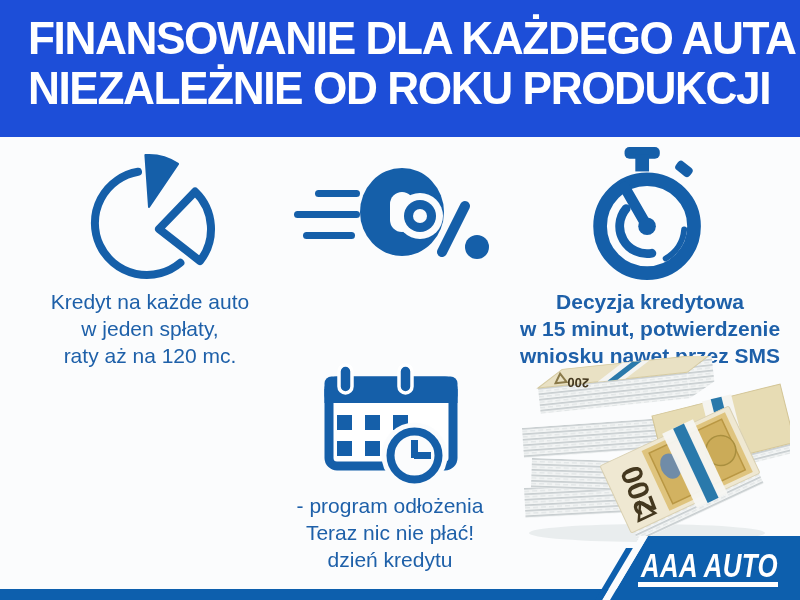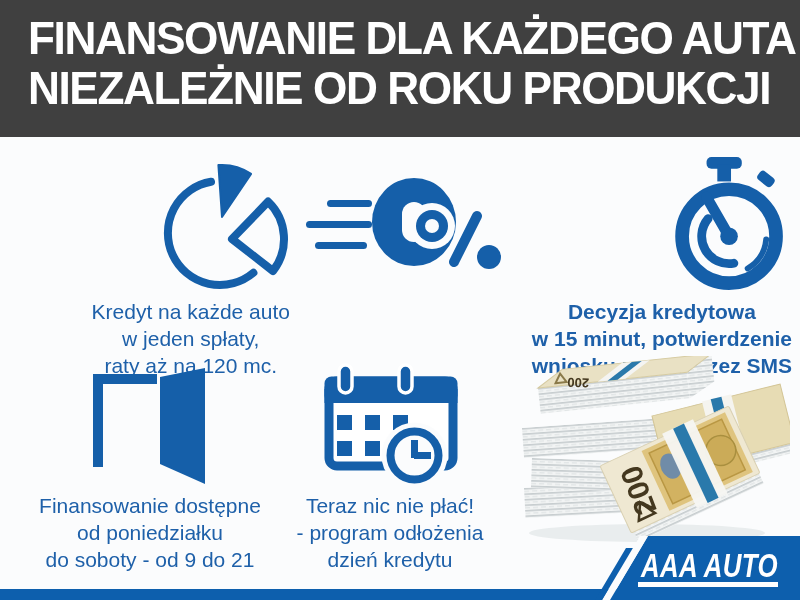--- a/index.html
+++ b/index.html
@@ -3,41 +3,41 @@
 <meta charset="utf-8">
 <style>
   html,body{margin:0;padding:0;}
   .stage{
     position:relative;width:800px;height:600px;overflow:hidden;
     background:#fbfcfd;font-family:"Liberation Sans",sans-serif;
   }
   
   .banner{
     position:absolute;left:0;top:0;width:800px;height:137px;
-    background:#404040;color:#ffffff;box-sizing:border-box;
+    background:#1d4ed8;color:#ffffff;box-sizing:border-box;
     padding:13px 0 0 28px;
   }
   .h-line{
     font-weight:bold;font-size:47px;line-height:50px;letter-spacing:-1.5px;
     transform:scaleX(0.94);transform-origin:left center;white-space:nowrap;
   }
   
   .cell{position:absolute;display:flex;flex-direction:column;align-items:center;}
   .iconbox{display:flex;align-items:center;justify-content:center;}
   .r1 .iconbox{height:144px;}
   .r2 .iconbox{height:128px;}
   .feat-text{margin-top:2px;}
   .feat-line{
     font-size:21px;line-height:27px;color:#1e60a9;text-align:center;
     margin:0;white-space:nowrap;
   }
   .c1{left:10px;width:280px;}
   .c2{left:278px;width:224px;}
   .c3{left:508px;width:284px;font-weight:bold;}
-  .r1{top:152px;align-items:flex-end;}
+  .r1{top:142px;}
   .r2{top:362px;}
   .money-cell{left:512px;top:356px;width:278px;position:absolute;}
   
   .bottom-bar{position:absolute;left:0;top:589px;width:800px;height:11px;background:#0d5fad;}
   .logo-svg{position:absolute;left:560px;top:530px;width:240px;height:70px;}
   .logo-text{
     font-family:"Liberation Sans",sans-serif;font-weight:bold;font-style:italic;
     fill:#ffffff;font-size:34px;letter-spacing:0.5px;
   }
   .money-200{
@@ -102,34 +102,20 @@
         <circle cx="57" cy="82" r="9" fill="#155fa9"></circle>
       </svg>
     </div>
     <div class="feat-text">
       <p class="feat-line">Decyzja kredytowa</p>
       <p class="feat-line">w 15 minut, potwierdzenie</p>
       <p class="feat-line">wniosku nawet przez SMS</p>
     </div>
   </div>
 
-  <div class="cell r2 c1">
-    <div class="iconbox">
-      <svg width="120" height="120" viewBox="0 0 120 120" aria-hidden="true">
-        <rect x="3" y="8" width="10" height="93" fill="#155fa9"></rect>
-        <rect x="3" y="8" width="64" height="10" fill="#155fa9"></rect>
-        <polygon points="70,11 115,2 115,118 70,98" fill="#155fa9"></polygon>
-      </svg>
-    </div>
-    <div class="feat-text">
-      <p class="feat-line">Finansowanie dostępne</p>
-      <p class="feat-line">od poniedziałku</p>
-      <p class="feat-line">do soboty - od 9 do 21</p>
-    </div>
-  </div>
 
   <div class="cell r2 c2">
     <div class="iconbox">
       <svg width="135" height="126" viewBox="0 0 135 126" aria-hidden="true">
         <rect x="6" y="18" width="124" height="85" rx="8" fill="#ffffff" stroke="#155fa9" stroke-width="9"></rect>
         <rect x="1.5" y="13.5" width="133" height="26" rx="7" fill="#155fa9"></rect>
         <rect x="1.5" y="26" width="133" height="14" fill="#155fa9"></rect>
         <rect x="16" y="2" width="13" height="28" rx="6.5" fill="#155fa9" stroke="#ffffff" stroke-width="3.5"></rect>
         <rect x="76" y="2" width="13" height="28" rx="6.5" fill="#155fa9" stroke="#ffffff" stroke-width="3.5"></rect>
         <rect x="14" y="52" width="15" height="15" fill="#155fa9"></rect>
@@ -137,22 +123,22 @@
         <rect x="70" y="52" width="15" height="15" fill="#155fa9"></rect>
         <rect x="14" y="78" width="15" height="15" fill="#155fa9"></rect>
         <rect x="42" y="78" width="15" height="15" fill="#155fa9"></rect>
         <circle cx="91.5" cy="92.5" r="33" fill="#fbfcfd"></circle>
         <circle cx="91.5" cy="92.5" r="24" fill="none" stroke="#155fa9" stroke-width="8"></circle>
         <rect x="88" y="77" width="7" height="18" fill="#155fa9"></rect>
         <rect x="91" y="89" width="17" height="7" fill="#155fa9"></rect>
       </svg>
     </div>
     <div class="feat-text">
+      <p class="feat-line">- program odłożenia</p>
       <p class="feat-line">Teraz nic nie płać!</p>
-      <p class="feat-line">- program odłożenia</p>
       <p class="feat-line">dzień kredytu</p>
     </div>
   </div>
 
   <div class="money-cell">
     <svg width="278" height="190" viewBox="0 0 278 190" aria-hidden="true">
       <defs>
         <pattern id="edges" width="8" height="5.5" patternUnits="userSpaceOnUse">
           <rect width="8" height="5.5" fill="#f2f4f4"></rect>
           <rect width="8" height="1.6" fill="#c7cdcf"></rect>

